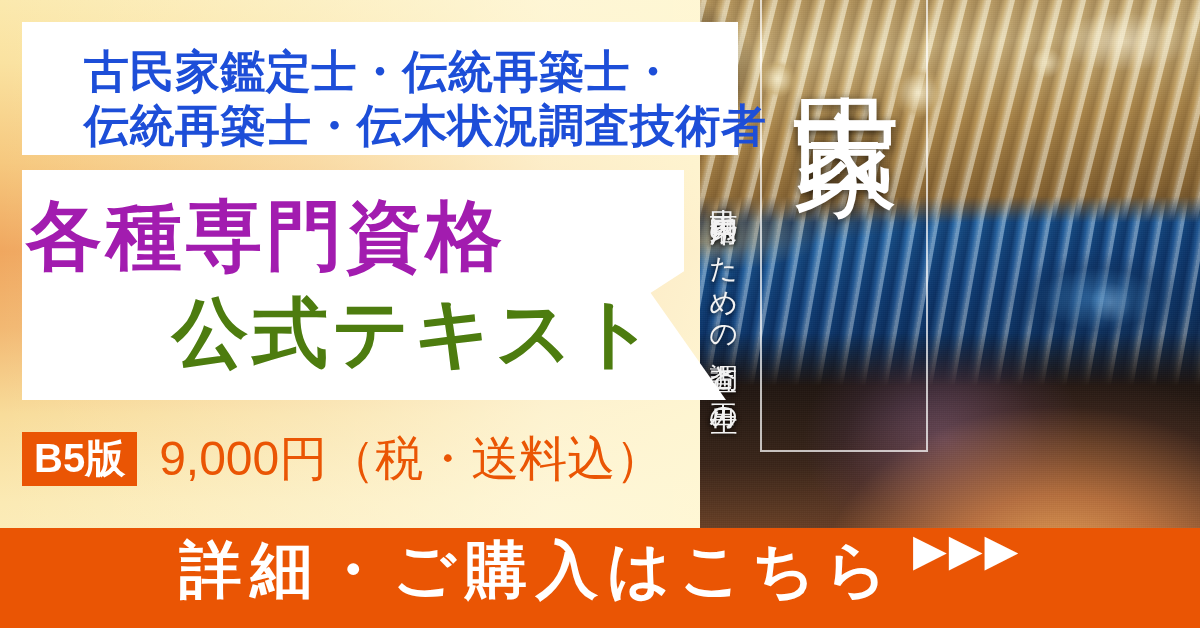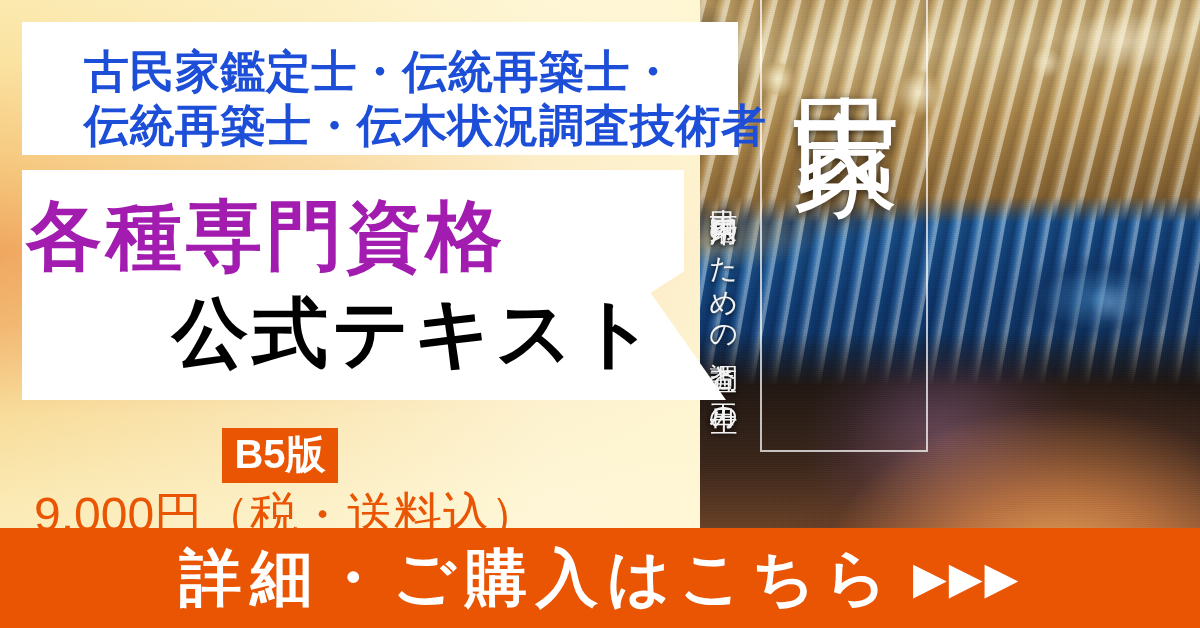--- a/index.html
+++ b/index.html
@@ -125,46 +125,46 @@
   .head-1{ top:42px; }
   .head-2{ top:96px; }
 
   .big-1{
     position:absolute; left:26px; top:186px;
     color:#a21caf; font-size:76px; font-weight:bold;
     letter-spacing:4px; white-space:nowrap;
   }
   .big-2{
     position:absolute; left:172px; top:283px;
-    color:#000000; font-size:76px; font-weight:bold;
+    color:#4d7c0f; font-size:76px; font-weight:bold;
     letter-spacing:4px; white-space:nowrap;
   }
 
   
   .price-row{
     position:absolute; left:22px; top:428px; height:62px;
-    display:flex; align-items:center;flex-direction:column;
+    display:flex; align-items:center;
   }
   .badge{
     background:#ea5504; color:#ffffff;
     font-size:40px; font-weight:bold;
     padding:4px 12px 6px; line-height:1.12;
     letter-spacing:0px;
   }
   .price-text{
-    margin-left:12px; color:#ea5504;
+    margin-left:22px; color:#ea5504;
     font-size:48px; font-weight:500; letter-spacing:0px;
     white-space:nowrap;
   }
 
   
   .cta{
     position:absolute; left:0; top:528px; width:1200px; height:100px;
     background:#ea5504;
-    display:flex; align-items:center; justify-content:center;
+    display:flex; align-items:flex-start; justify-content:center;
   }
   .cta-text{
     color:#ffffff; font-size:62px; font-weight:bold;
     letter-spacing:9px; white-space:nowrap;
   }
   .cta-arrows{
     color:#ffffff; font-size:44px; letter-spacing:2px;
     margin-left:16px; line-height:1;
   }
 </style>

